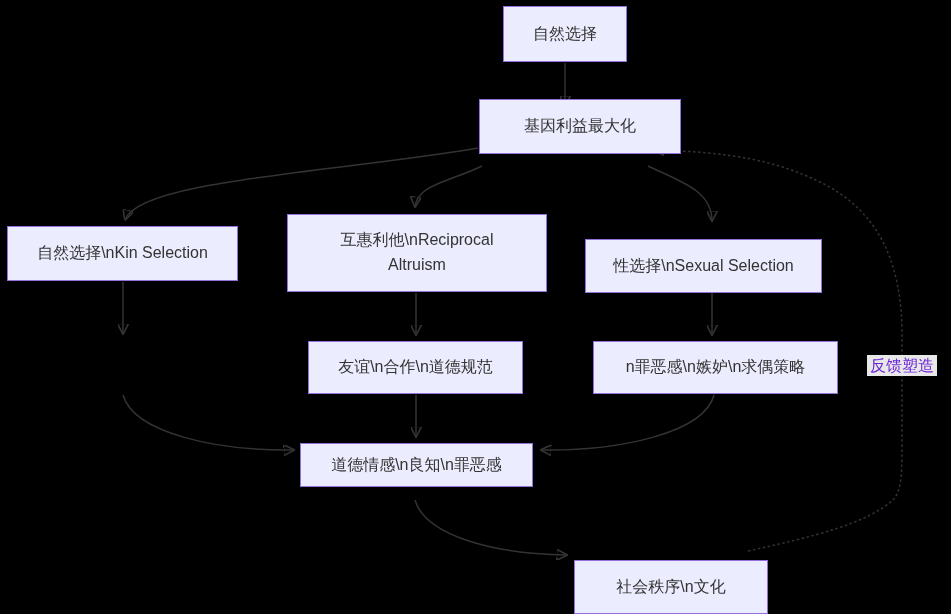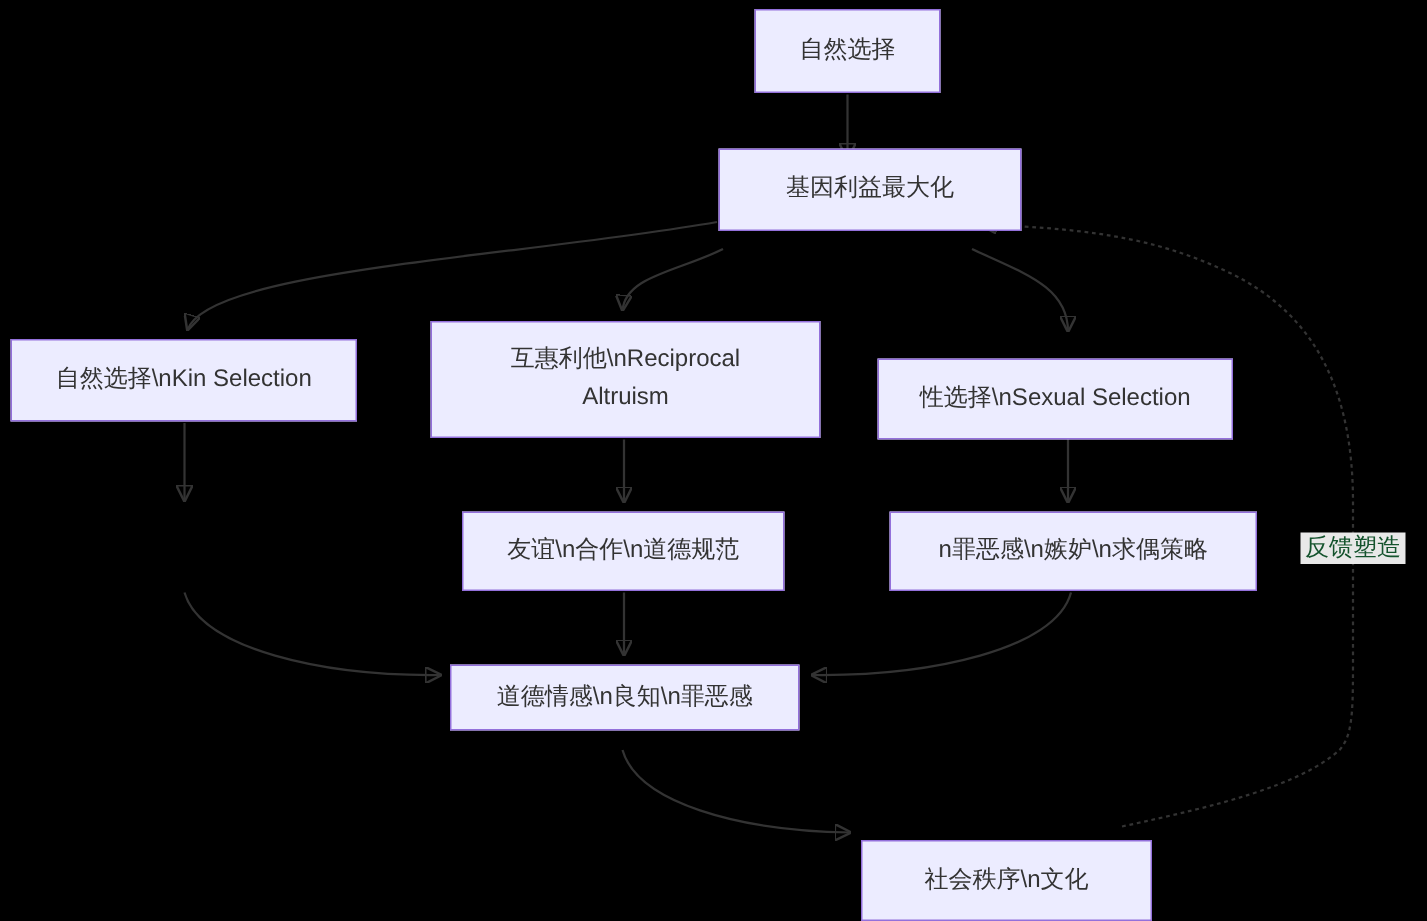--- a/index.html
+++ b/index.html
@@ -37,21 +37,21 @@
     line-height: 1.55;
     display: flex;
     align-items: center;
     justify-content: center;
     text-align: center;
     padding: 2px 20px;
   }
   .edge-label {
     position: absolute;
     background: #E8E8E8;
-    color: #14532d;
+    color: #6d28d9;
     font-size: 16px;
     line-height: 1.2;
     padding: 1px 3px;
     white-space: nowrap;
   }
 </style>
 </head>
 <body>
 
 <div class="canvas">

